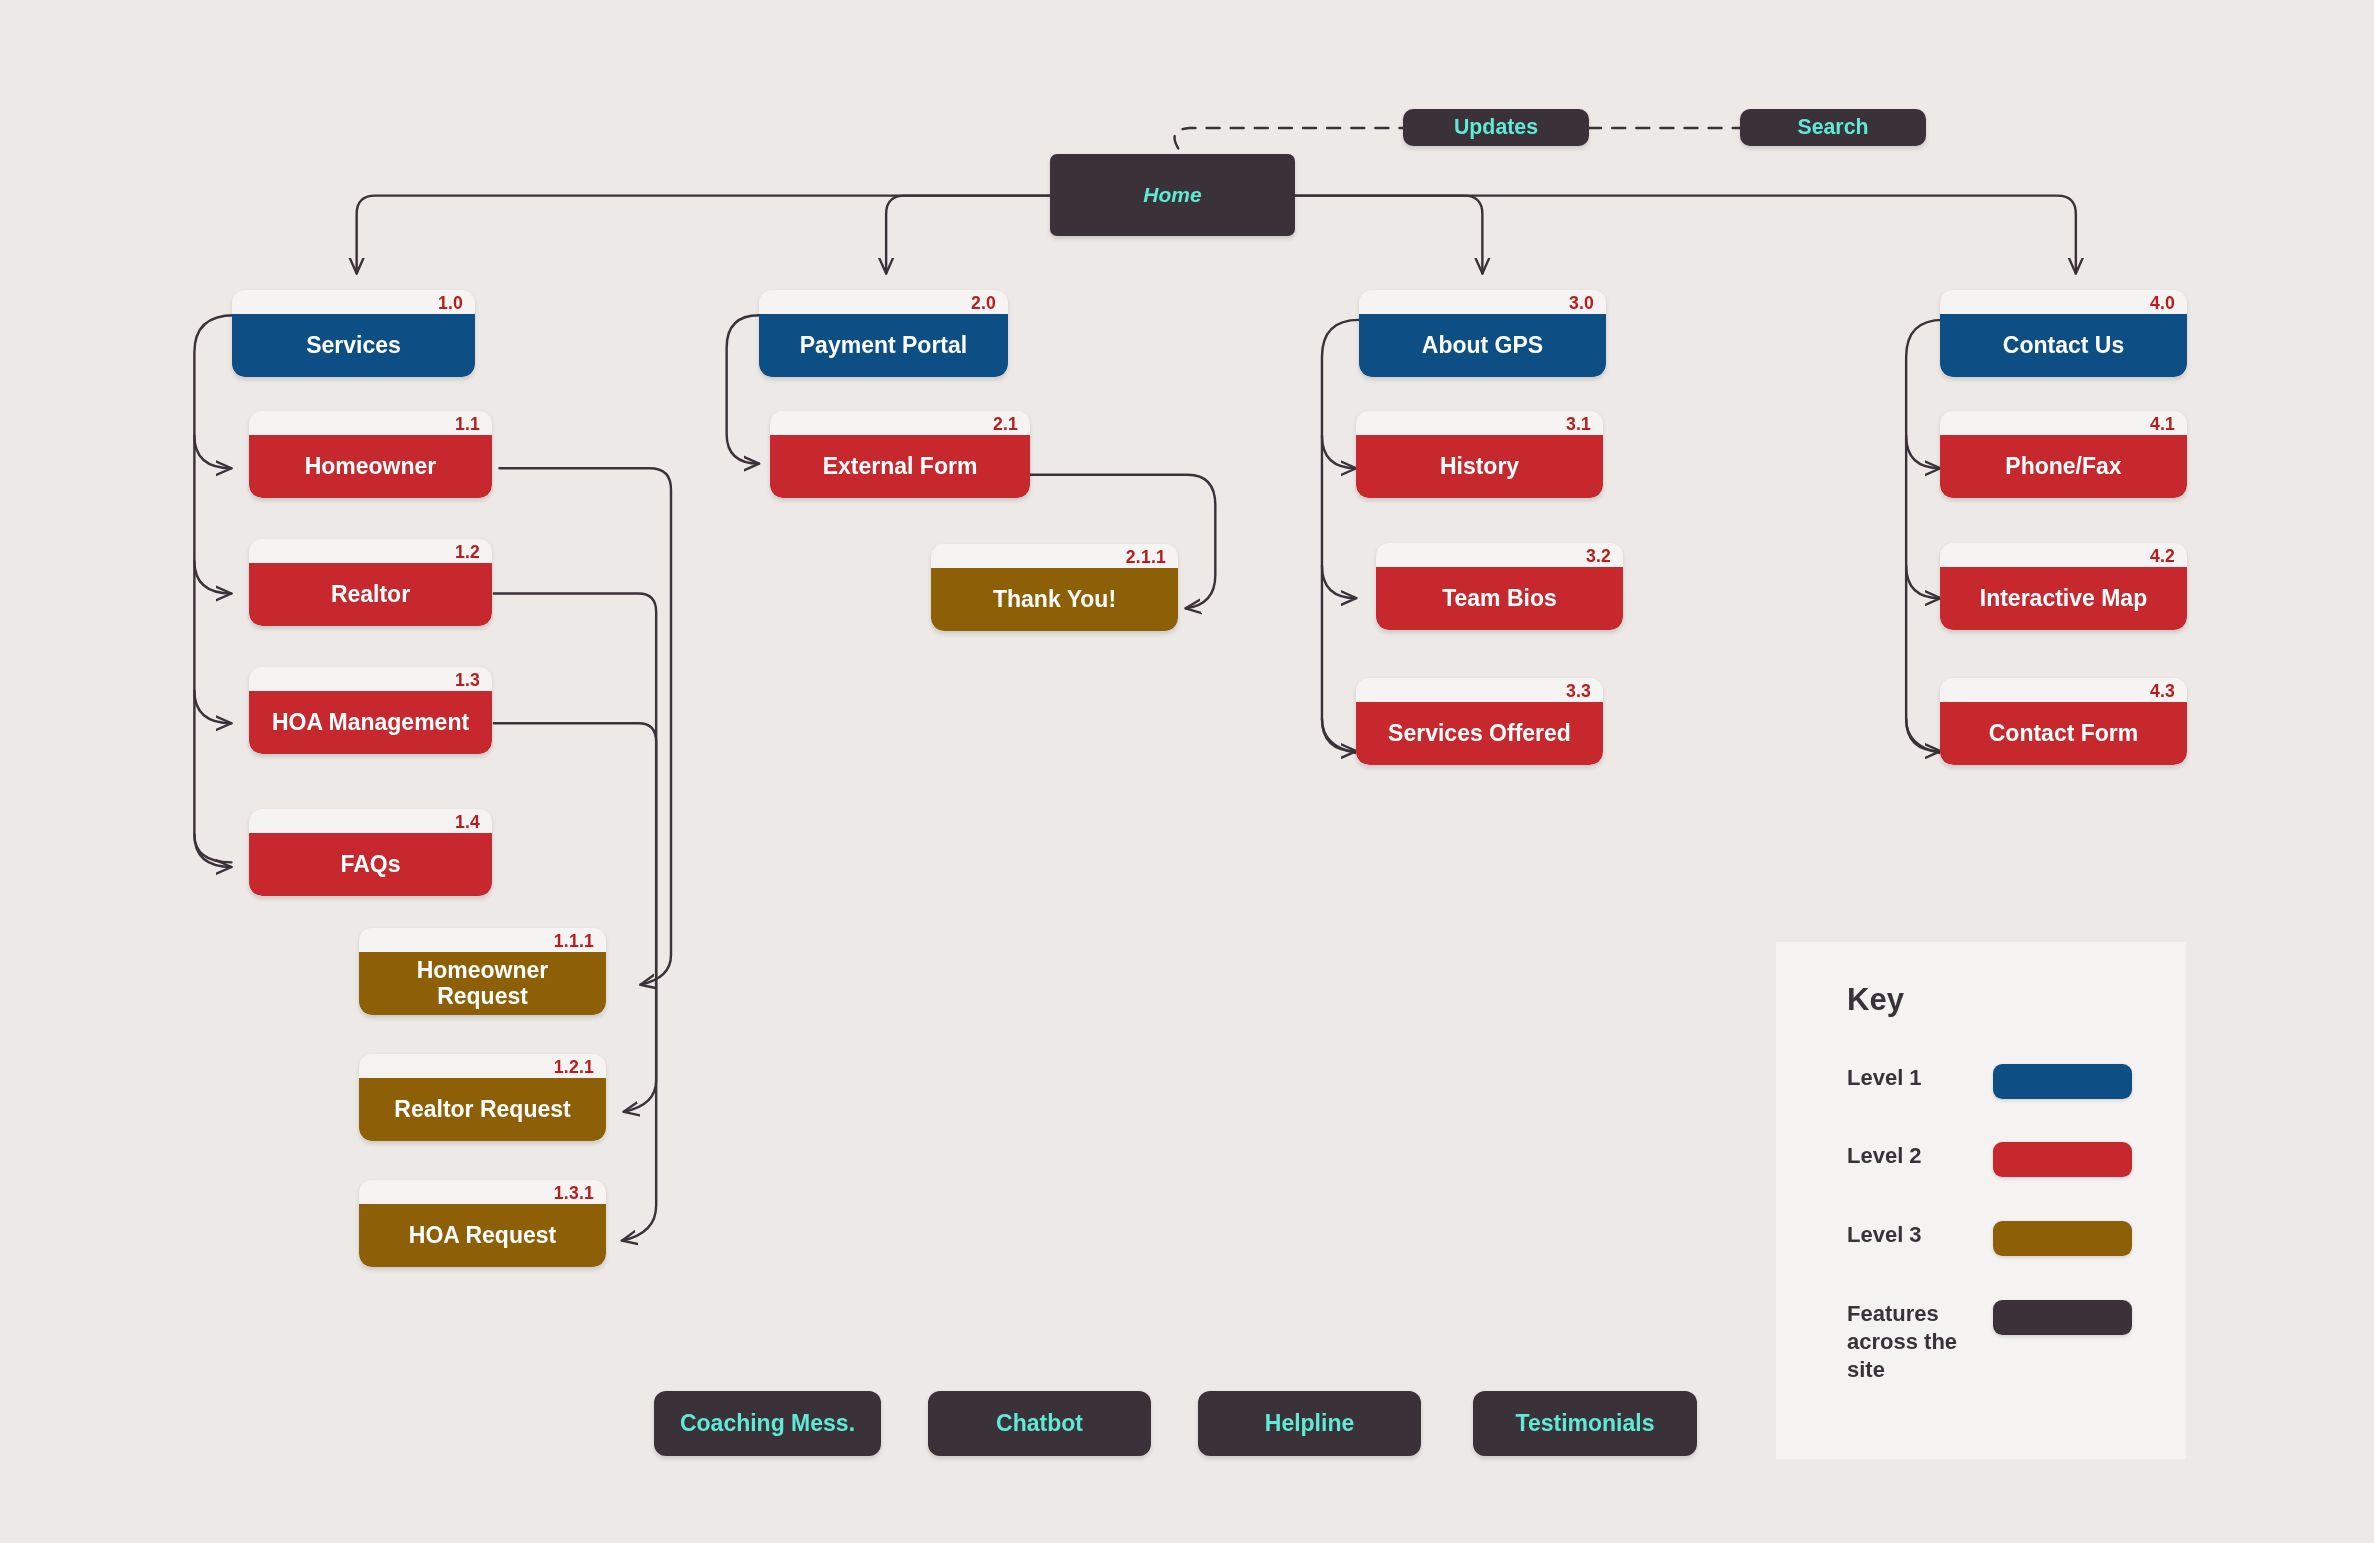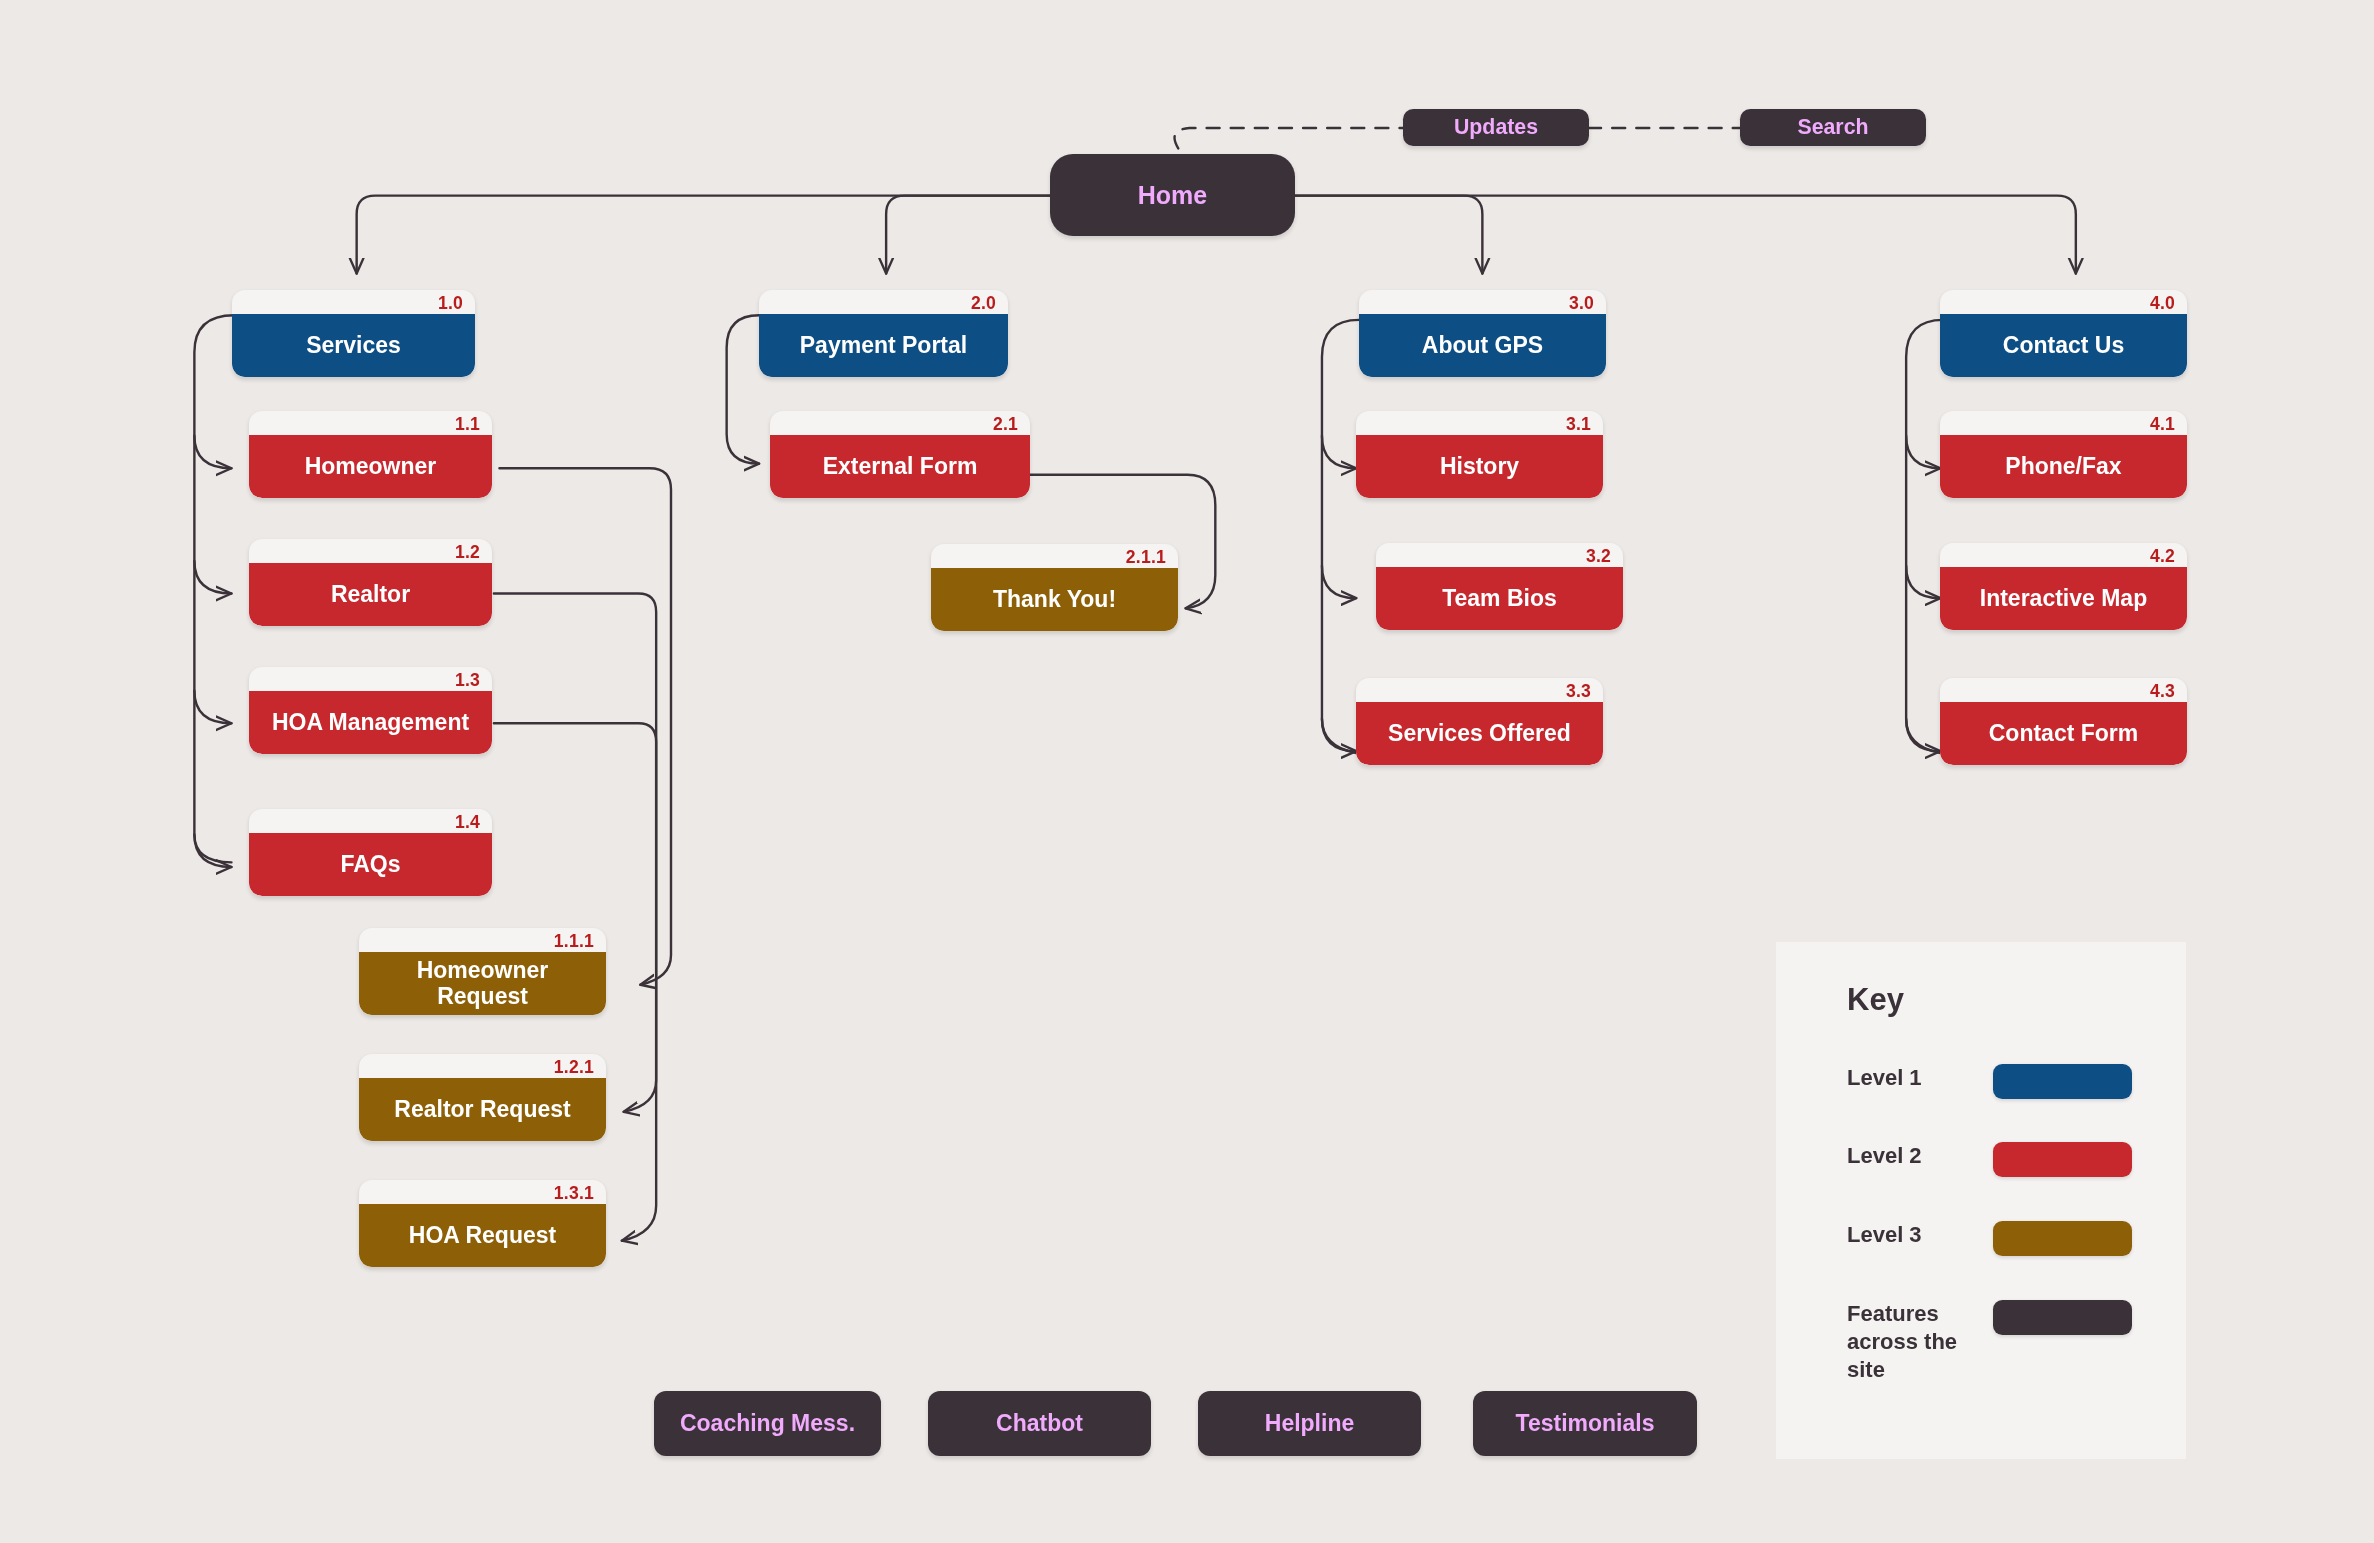--- a/index.html
+++ b/index.html
@@ -62,29 +62,29 @@
   }
   .lvl1 .body { background: #0D4E84; }
   .lvl2 .body { background: #C6282E; }
   .lvl3 .body { background: #8D6008; }
 
   
   .pill {
     position: absolute;
     border-radius: 12px;
     background: #3B3239;
-    color: #f0abfc;
+    color: #5eead4;
     display: flex;
     align-items: center;
     justify-content: center;
     font-weight: 700;
     box-sizing: border-box;
     box-shadow: 0 2.8px 4.6px rgba(0,0,0,0.13);
   }
-  .pill.home { font-size: 25px; border-radius: 23px; }
+  .pill.home { font-size: 21px; border-radius: 7px; font-style: italic; }
   .pill.feature { font-size: 23px; }
   .pill.topfeature { font-size: 21.3px; border-radius: 10.2px; }
 
   
   #key-panel {
     position: absolute;
     left: 1776px;
     top: 942px;
     width: 410px;
     height: 517px;

